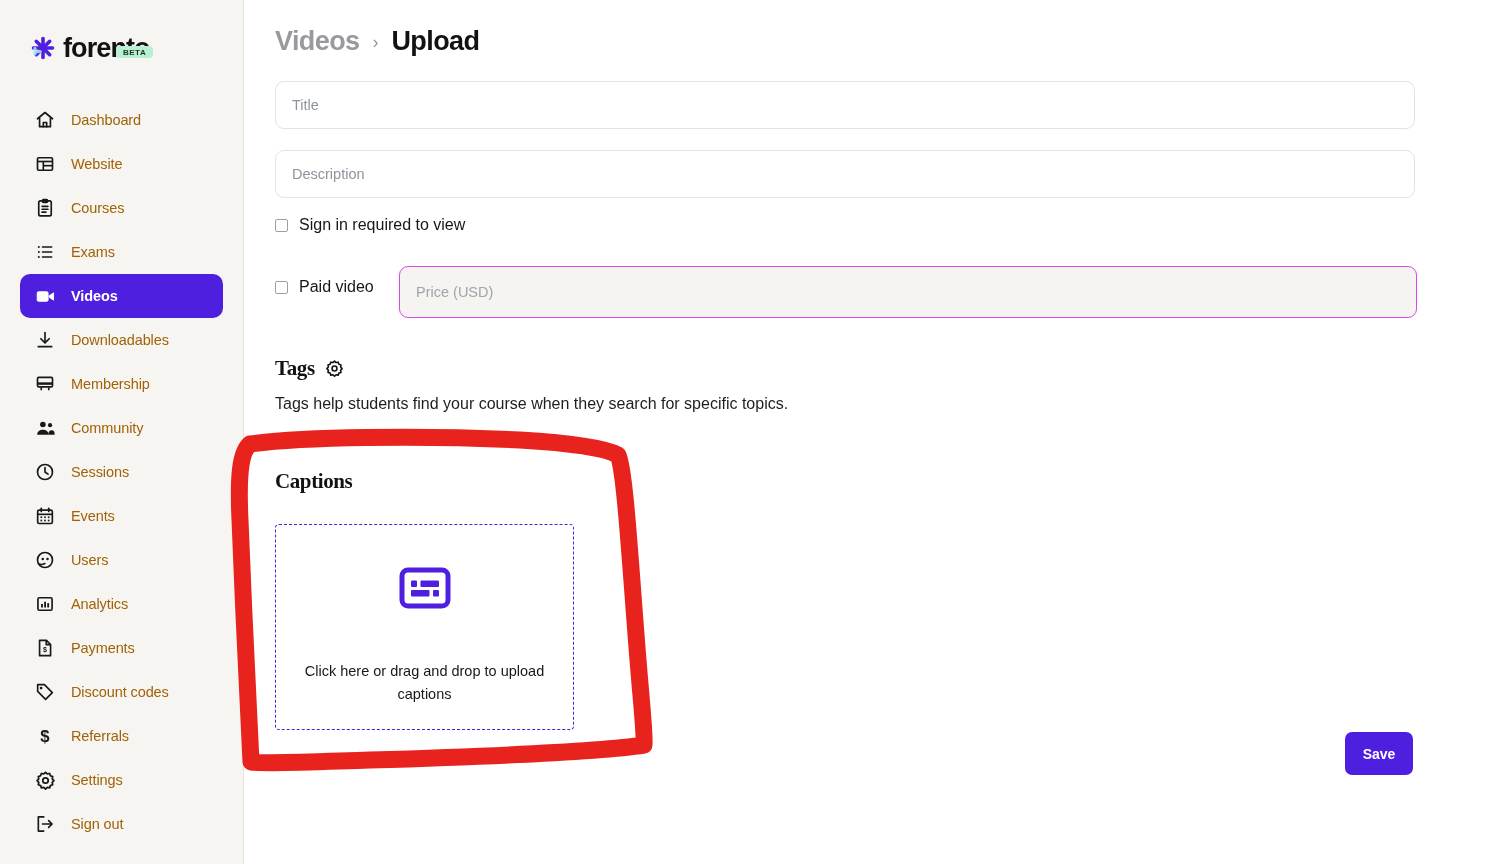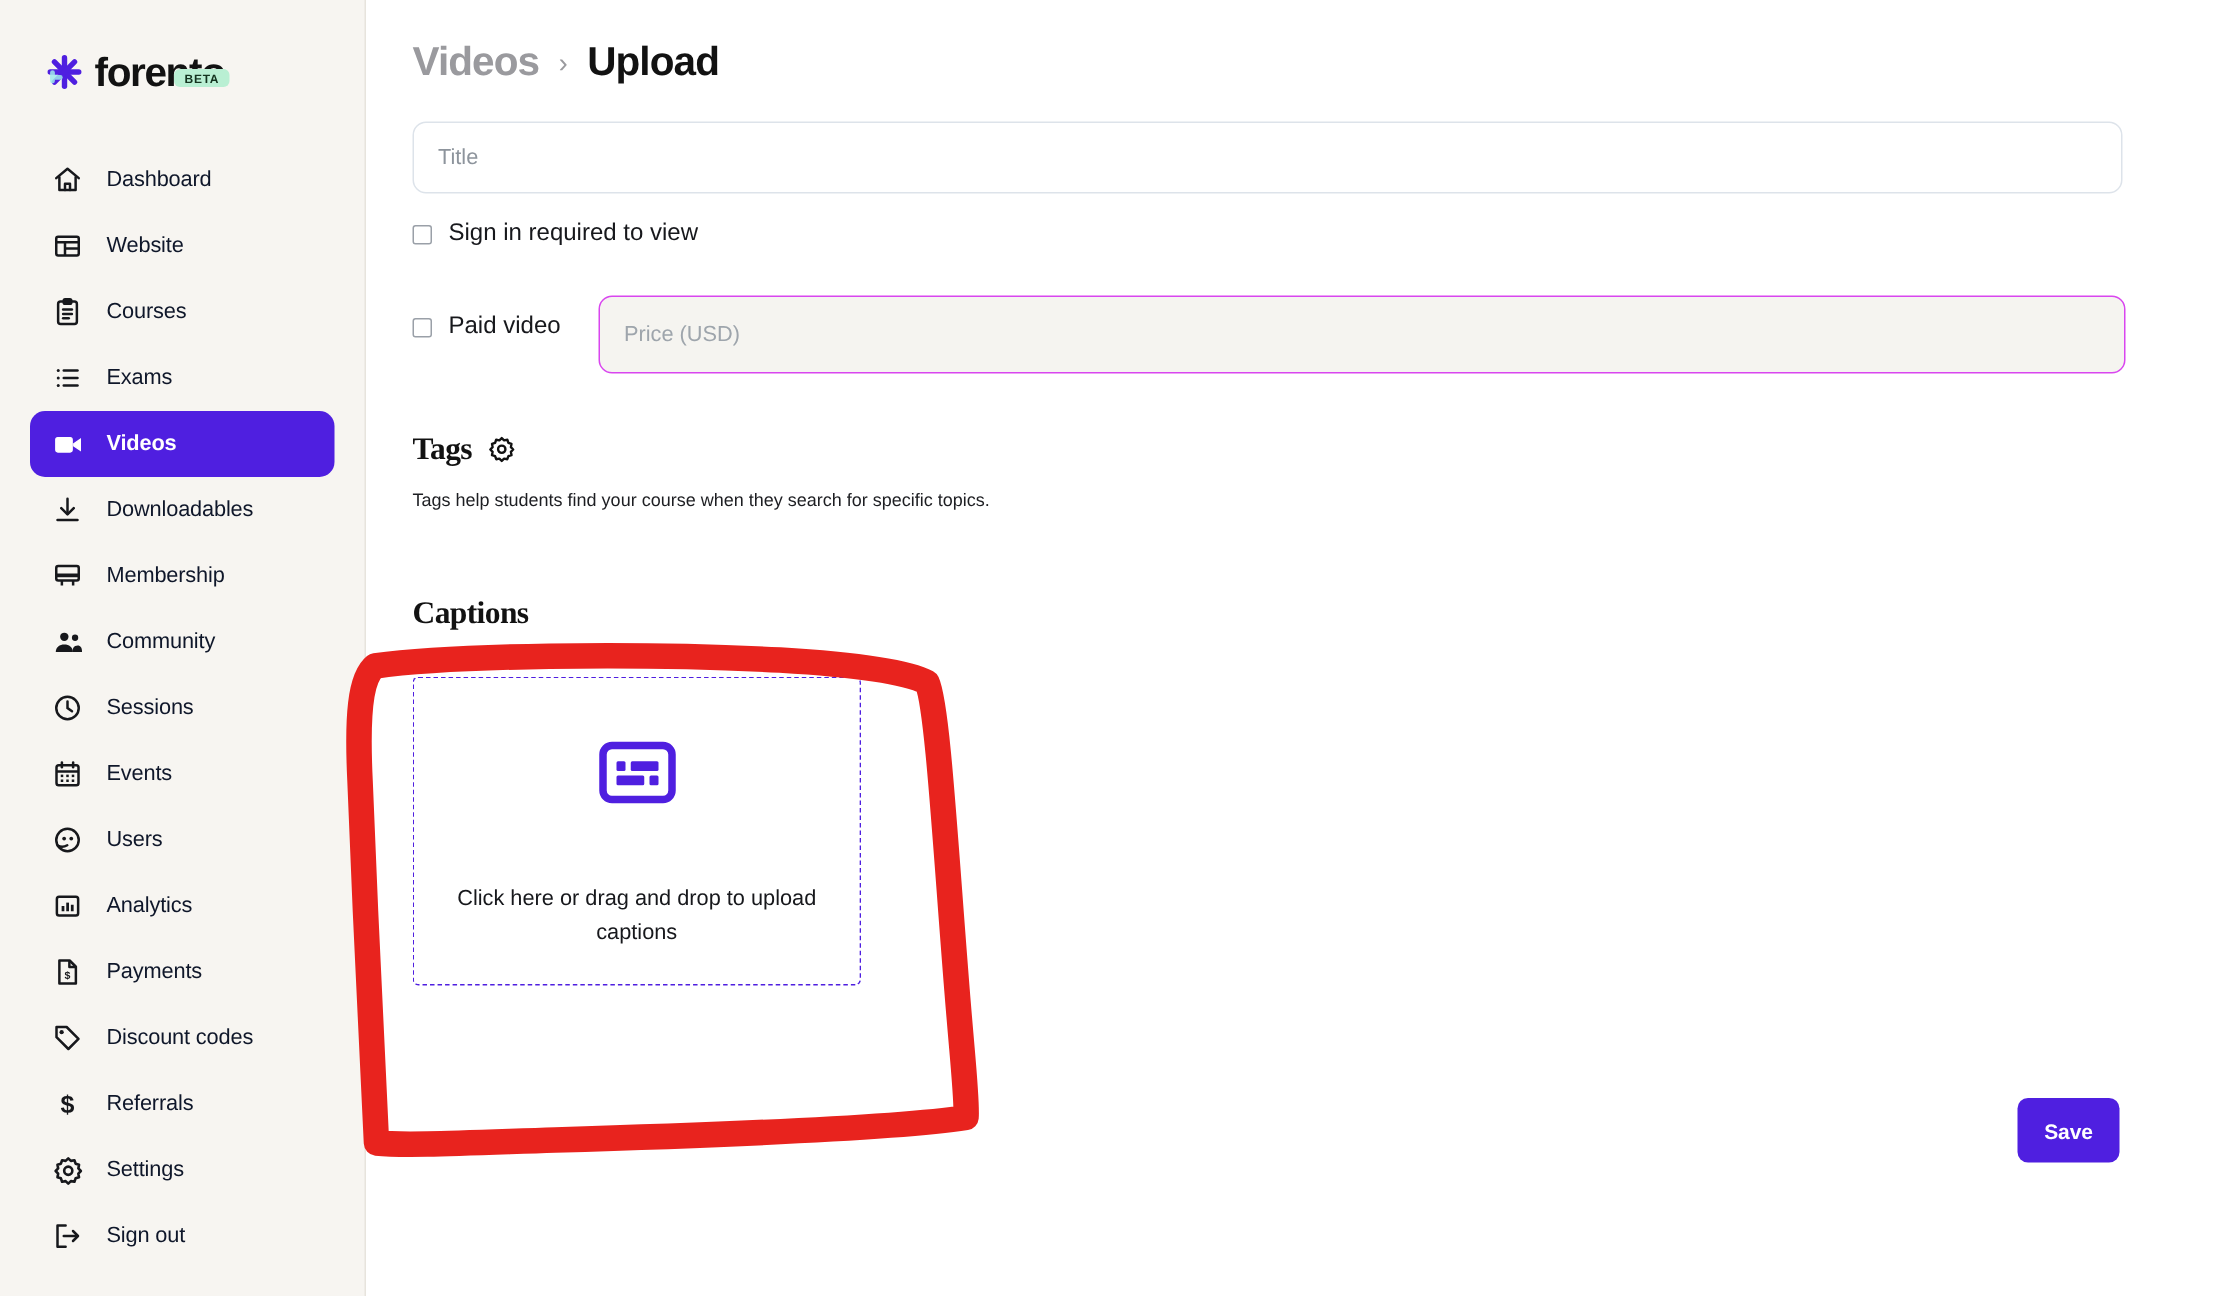--- a/index.html
+++ b/index.html
@@ -57,21 +57,21 @@
     color: #17181c;
     text-decoration: none;
   }
   .nav-item + .nav-item { margin-top: 0px; }
   .nav-icon {
     width: 22px; height: 22px; flex: 0 0 22px;
     margin-right: 15px;
     display: flex; align-items: center; justify-content: center;
   }
   .nav-icon svg { display: block; }
-  .nav-label { font-size: 14.5px; color: #0f172a; letter-spacing: -0.1px; }
+  .nav-label { font-size: 14.5px; color: #a16207; letter-spacing: -0.1px; }
   .nav-item.active { background: #4f1fe0; }
   .nav-item.active .nav-label { color: #ffffff; font-weight: 700; }
   .nav-item.active .nav-icon svg { stroke: #ffffff; fill: #ffffff; }
 
   
   .main {
     flex: 1 1 auto;
     position: relative;
     background: #ffffff;
     padding: 0;
@@ -143,21 +143,21 @@
     letter-spacing: -0.4px;
     display: flex; align-items: center; font-family: Liberation Serif, serif;
   }
   .tags-block { margin-top: 38px; }
   .gear-btn {
     margin-left: 10px; width: 19px; height: 19px;
     display: inline-flex; align-items: center; justify-content: center;
     cursor: pointer;
   }
   .helper-text {
-    font-size: 12px; color: #1d1e22; margin-top: 14px;
+    font-size: 16px; color: #1d1e22; margin-top: 14px;
   }
 
   .captions-block { margin-top: 56px; }
   .dropzone {
     margin-top: 30px;
     width: 299px; height: 206px;
     border: 1px dashed #4f1fe0;
     border-radius: 4px;
     display: flex; flex-direction: column;
     align-items: center; justify-content: flex-start;
@@ -434,20 +434,21 @@
     <div class="breadcrumb">
       <span class="crumb-parent">Videos</span>
       <span class="crumb-sep">›</span>
       <span class="crumb-current">Upload</span>
     </div>
 
     <div class="form">
 
       <input class="text-input" type="text" placeholder="Title" style="">
 
+      <input class="text-input" type="text" placeholder="Description" style="">
 
       <div class="check-row first">
         <span class="checkbox"></span>
         <span class="check-label">Sign in required to view</span>
       </div>
 
       <div class="paid-row">
         <div class="paid-left">
           <span class="checkbox"></span>
           <span class="check-label">Paid video</span>

